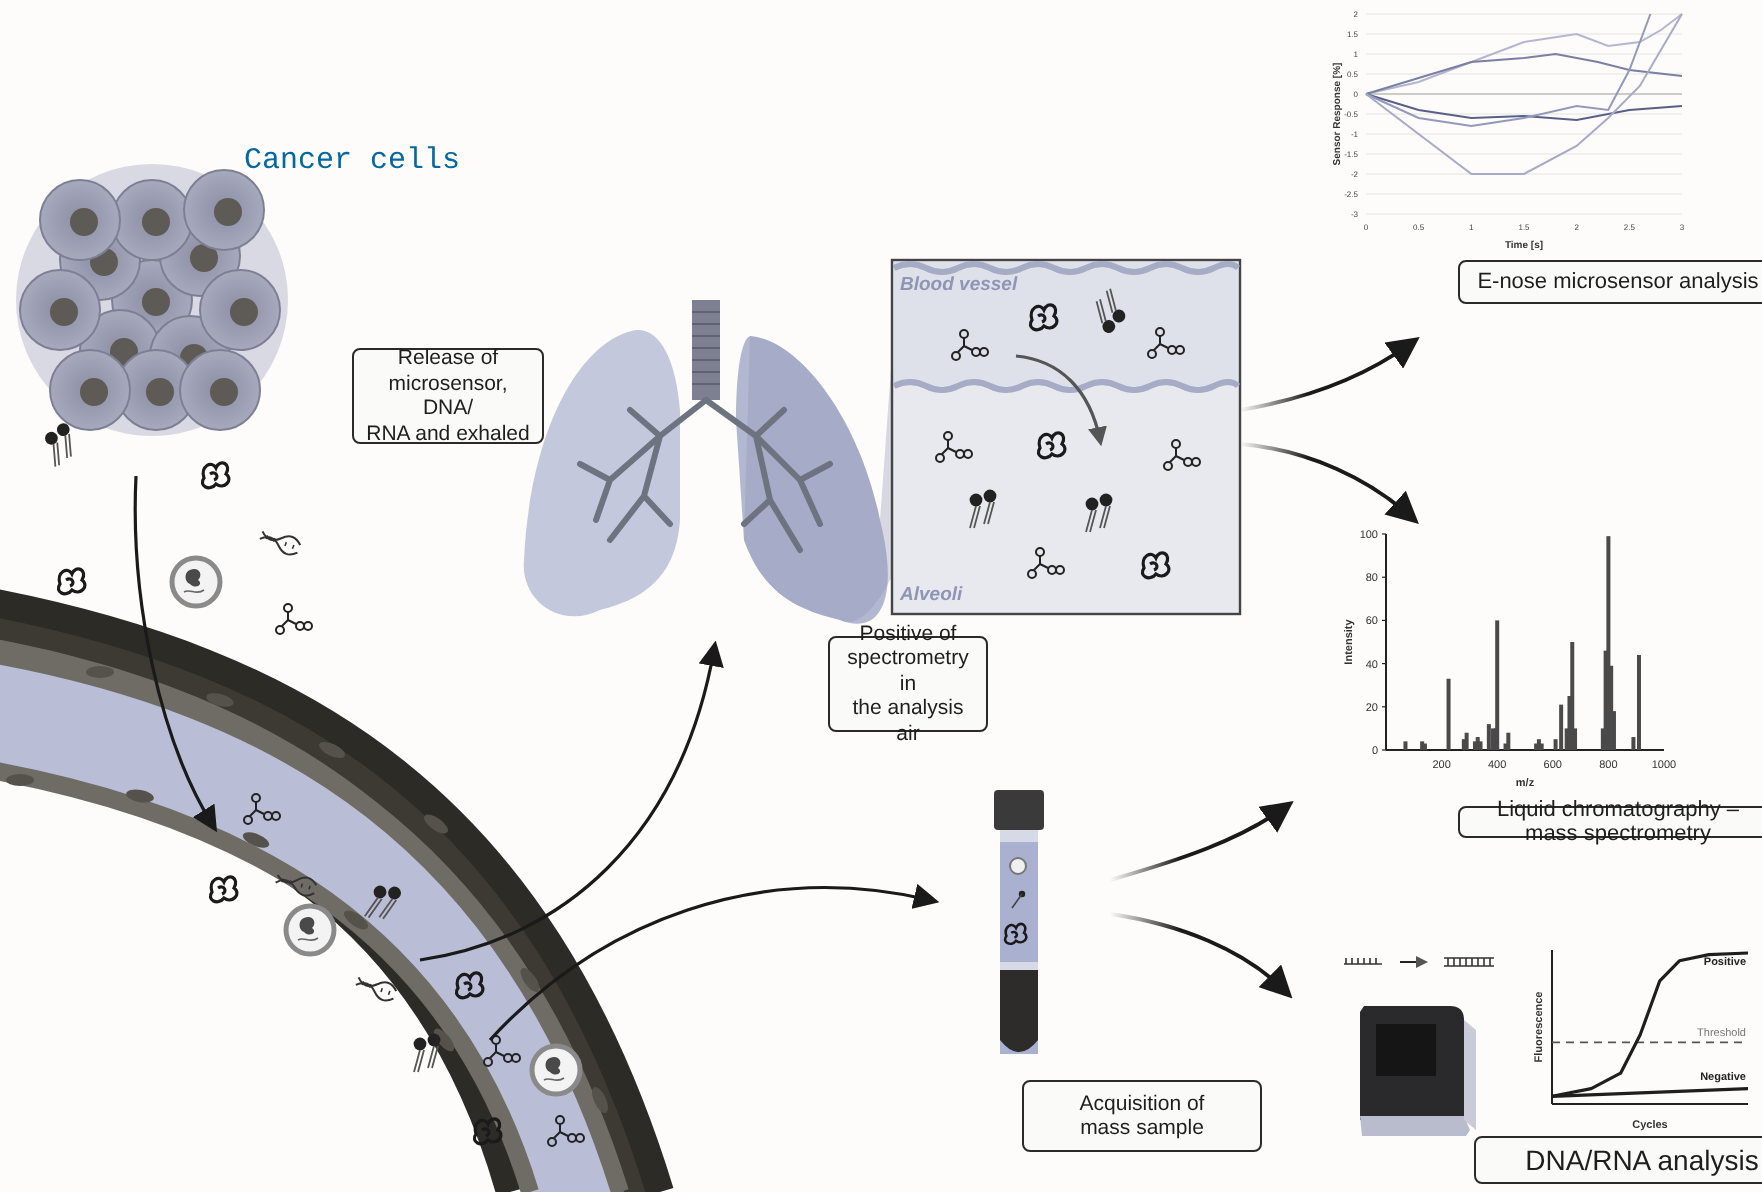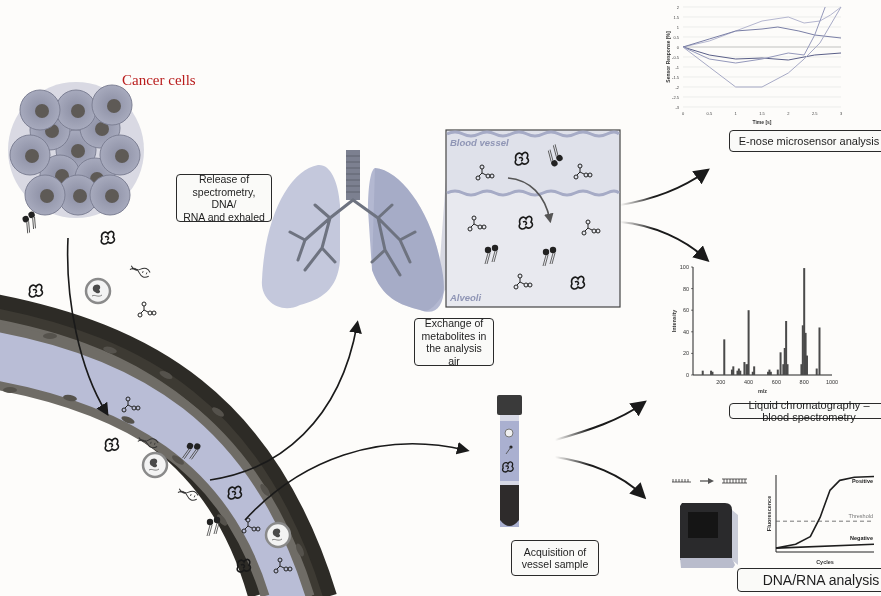--- a/index.html
+++ b/index.html
@@ -21,22 +21,22 @@
     color: #1e1e1e;
     text-align: center;
     display: flex; align-items: center; justify-content: center;
     box-sizing: border-box;
     padding: 0 6px;
     margin-left: 48px;
   }
   .label-box span { display: block; text-align: center; }
   .title-text {
     position: absolute;
-    font-size: 15px; color: #b91c1c;
-    font-family: Liberation Serif, serif;
+    font-size: 15px; color: #0369a1;
+    font-family: Liberation Mono, monospace;
   }
   .italic-lbl {
     position: absolute; font-style: italic; font-size: 9.5px; color: #8f95b5;
     font-family: "Liberation Sans", sans-serif;
     font-weight: bold;
   }
   svg text { font-family: "Liberation Sans", sans-serif; }
 </style>
 </head>
 <body>
@@ -346,45 +346,45 @@
       <text x="825" y="564" font-size="5.5" font-weight="bold" text-anchor="middle" fill="#333">Cycles</text>
       <text x="0" y="0" font-size="5.5" font-weight="bold" text-anchor="middle" fill="#333" transform="translate(771,513.5) rotate(-90)">Fluorescence</text>
     </g>
 </svg>
 
 <div class="title-text" style="left:122px; top:72px;">Cancer cells</div>
 
 <div class="label-box" style="left:128px; top:174px; width:96px; height:48px;">
   <div>
     <span>Release of</span>
-    <span>spectrometry, DNA/</span>
+    <span>microsensor, DNA/</span>
     <span>RNA and exhaled</span>
   </div>
 </div>
 
 <div class="label-box" style="left:366px; top:318px; width:80px; height:48px;">
   <div>
-    <span>Exchange of</span>
-    <span>metabolites in</span>
+    <span>Positive of</span>
+    <span>spectrometry in</span>
     <span>the analysis air</span>
   </div>
 </div>
 
-<div class="label-box" style="left:463px; top:540px; width:88px; height:36px;">
+<div class="label-box" style="left:463px; top:540px; width:120px; height:36px;">
   <div>
     <span>Acquisition of</span>
-    <span>vessel sample</span>
+    <span>mass sample</span>
   </div>
 </div>
 
 <div class="label-box" style="left:681px; top:130px; width:160px; height:22px; font-size:11px;">E-nose microsensor analysis</div>
 
 <div class="label-box" style="left:681px; top:403px; width:160px; height:16px; font-size:11px;">
   <div>
     <span>Liquid chromatography –</span>
-    <span>blood spectrometry</span>
+    <span>mass spectrometry</span>
   </div>
 </div>
 
 <div class="label-box" style="left:689px; top:568px; width:168px; height:24px; font-size:14px;">DNA/RNA analysis</div>
 
 <div class="italic-lbl" style="left:450px; top:137px;">Blood vessel</div>
 <div class="italic-lbl" style="left:450px; top:292px;">Alveoli</div>
 
 </body></html>

